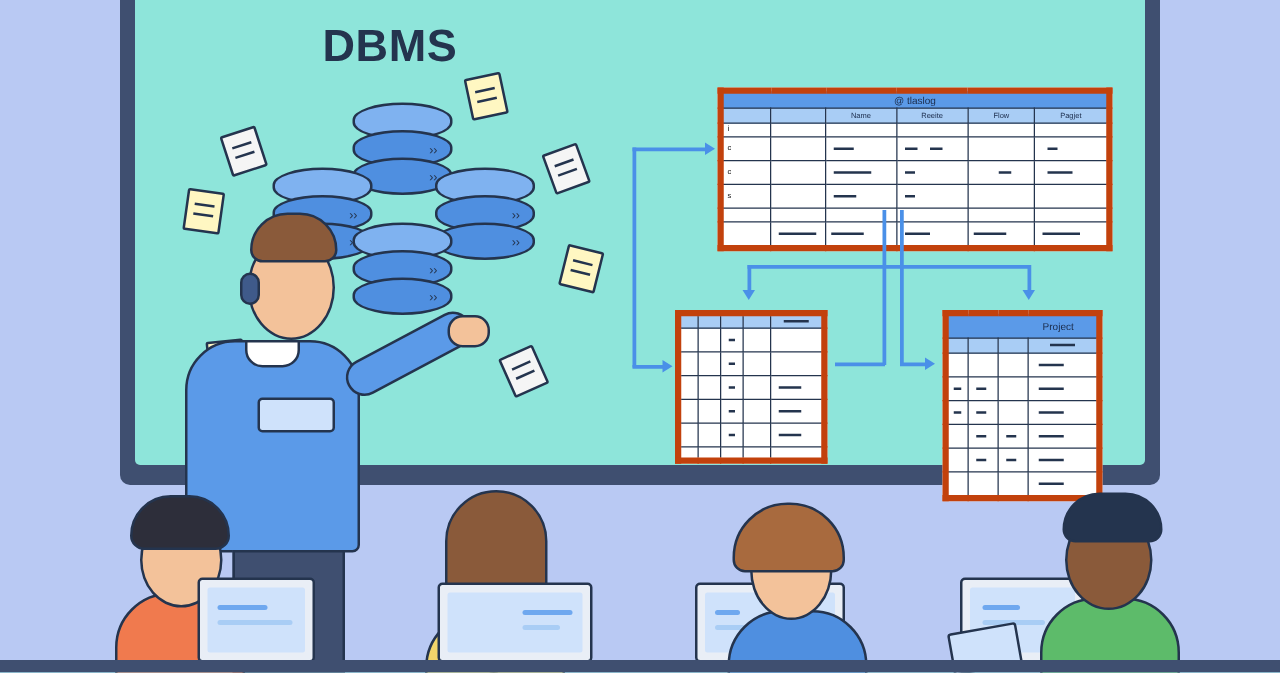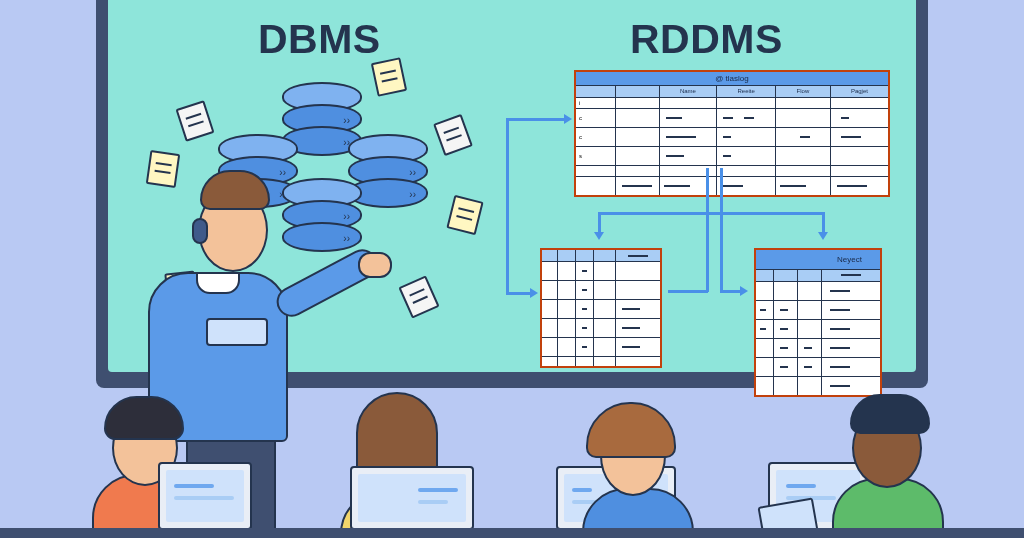--- a/index.html
+++ b/index.html
@@ -8,21 +8,21 @@
 
   .board {
     position: absolute; left: 96px; top: 0; width: 832px; height: 388px;
     background: #3f4f70; border-radius: 0 0 8px 8px;
   }
   .board-inner {
     position: absolute; left: 12px; top: 0; width: 808px; height: 372px;
     background: #8ee5da; border-radius: 0 0 4px 4px;
   }
   .board-title {
-    position: absolute; top: 16px; font-weight: 700; font-size: 41px;
+    position: absolute; top: 16px; font-weight: 700; font-size: 36px;
     color: #24344e; letter-spacing: 0.5px;
   }
 
   
   .cyl { position: absolute; width: 80px; }
   .cyl .disk {
     position: relative; width: 80px; height: 30px; margin-top: -8px;
     background: #4f8fe0; border: 2.5px solid #24344e; border-radius: 40px / 14px;
   }
   .cyl .disk:first-child { margin-top: 0; background: #7fb2f0; }
@@ -39,21 +39,21 @@
   }
   .note.white { background: #f5f5f5; }
   .note::before, .note::after {
     content: ""; position: absolute; left: 5px; right: 5px; height: 2px; background: #24344e;
   }
   .note::before { top: 9px; }
   .note::after { top: 17px; }
 
   
   .dtable {
-    position: absolute; background: #fff; border: 2px solid #c2410c; border-collapse: collapse;
+    position: absolute; background: #fff; border: 5px solid #c2410c; border-collapse: collapse;
   }
   .dtable td, .dtable th { border: 1.5px solid #24344e; height: 11px; }
   .dtable .ttl {
     background: #5b9ae8; color: #1a2b4a; font-size: 8px; font-weight: 400; text-align: center; height: 14px;
   }
   .dtable .hdr th { background: #a9cdf5; font-size: 6px; font-weight: 400; color: #1a2b4a; height: 12px; }
   .dash { display: inline-block; height: 2px; background: #24344e; vertical-align: middle; }
 
   
   .line { position: absolute; background: #4a90e8; }
@@ -83,21 +83,20 @@
   .laptop .bar { position: absolute; height: 4px; background: #6fa8ef; border-radius: 2px; }
   .desk { position: absolute; left: 0; top: 528px; width: 1024px; height: 10px; background: #3f4f70; }
 </style>
 </head>
 <body>
 
 <div class="board">
   <div class="board-inner">
 
     <div class="board-title" style="left:150px;">DBMS</div>
-    <div class="board-title" style="left:522px;">RDDMS</div>
 
     <div class="cyl" style="left:174px; top:82px;">
       <div class="disk"></div>
         <div class="disk"></div>
         <div class="disk"></div>
     </div>
     <div class="cyl" style="left:110px; top:134px;">
       <div class="disk"></div>
         <div class="disk"></div>
         <div class="disk"></div>
@@ -235,21 +234,21 @@
             <td></td>
             <td></td>
             <td></td>
           </tr>
     </tbody>
       </table>
 
     <table class="dtable" style="left:646px; top:248px; width:128px;">
       <tbody>
           <tr>
-            <th colspan="4" class="ttl" style="text-align:right;padding-right:18px;height:20px;">Neyect</th>
+            <th colspan="4" class="ttl" style="text-align:right;padding-right:18px;height:20px;">Project</th>
           </tr>
       <tr class="hdr">
             <th style="width:18px;"></th>
             <th style="width:24px;"></th>
             <th style="width:24px;"></th>
             <th><span class="dash" style="width:20px;"></span></th>
           </tr>
       <tr>
             <td></td>
             <td></td>

